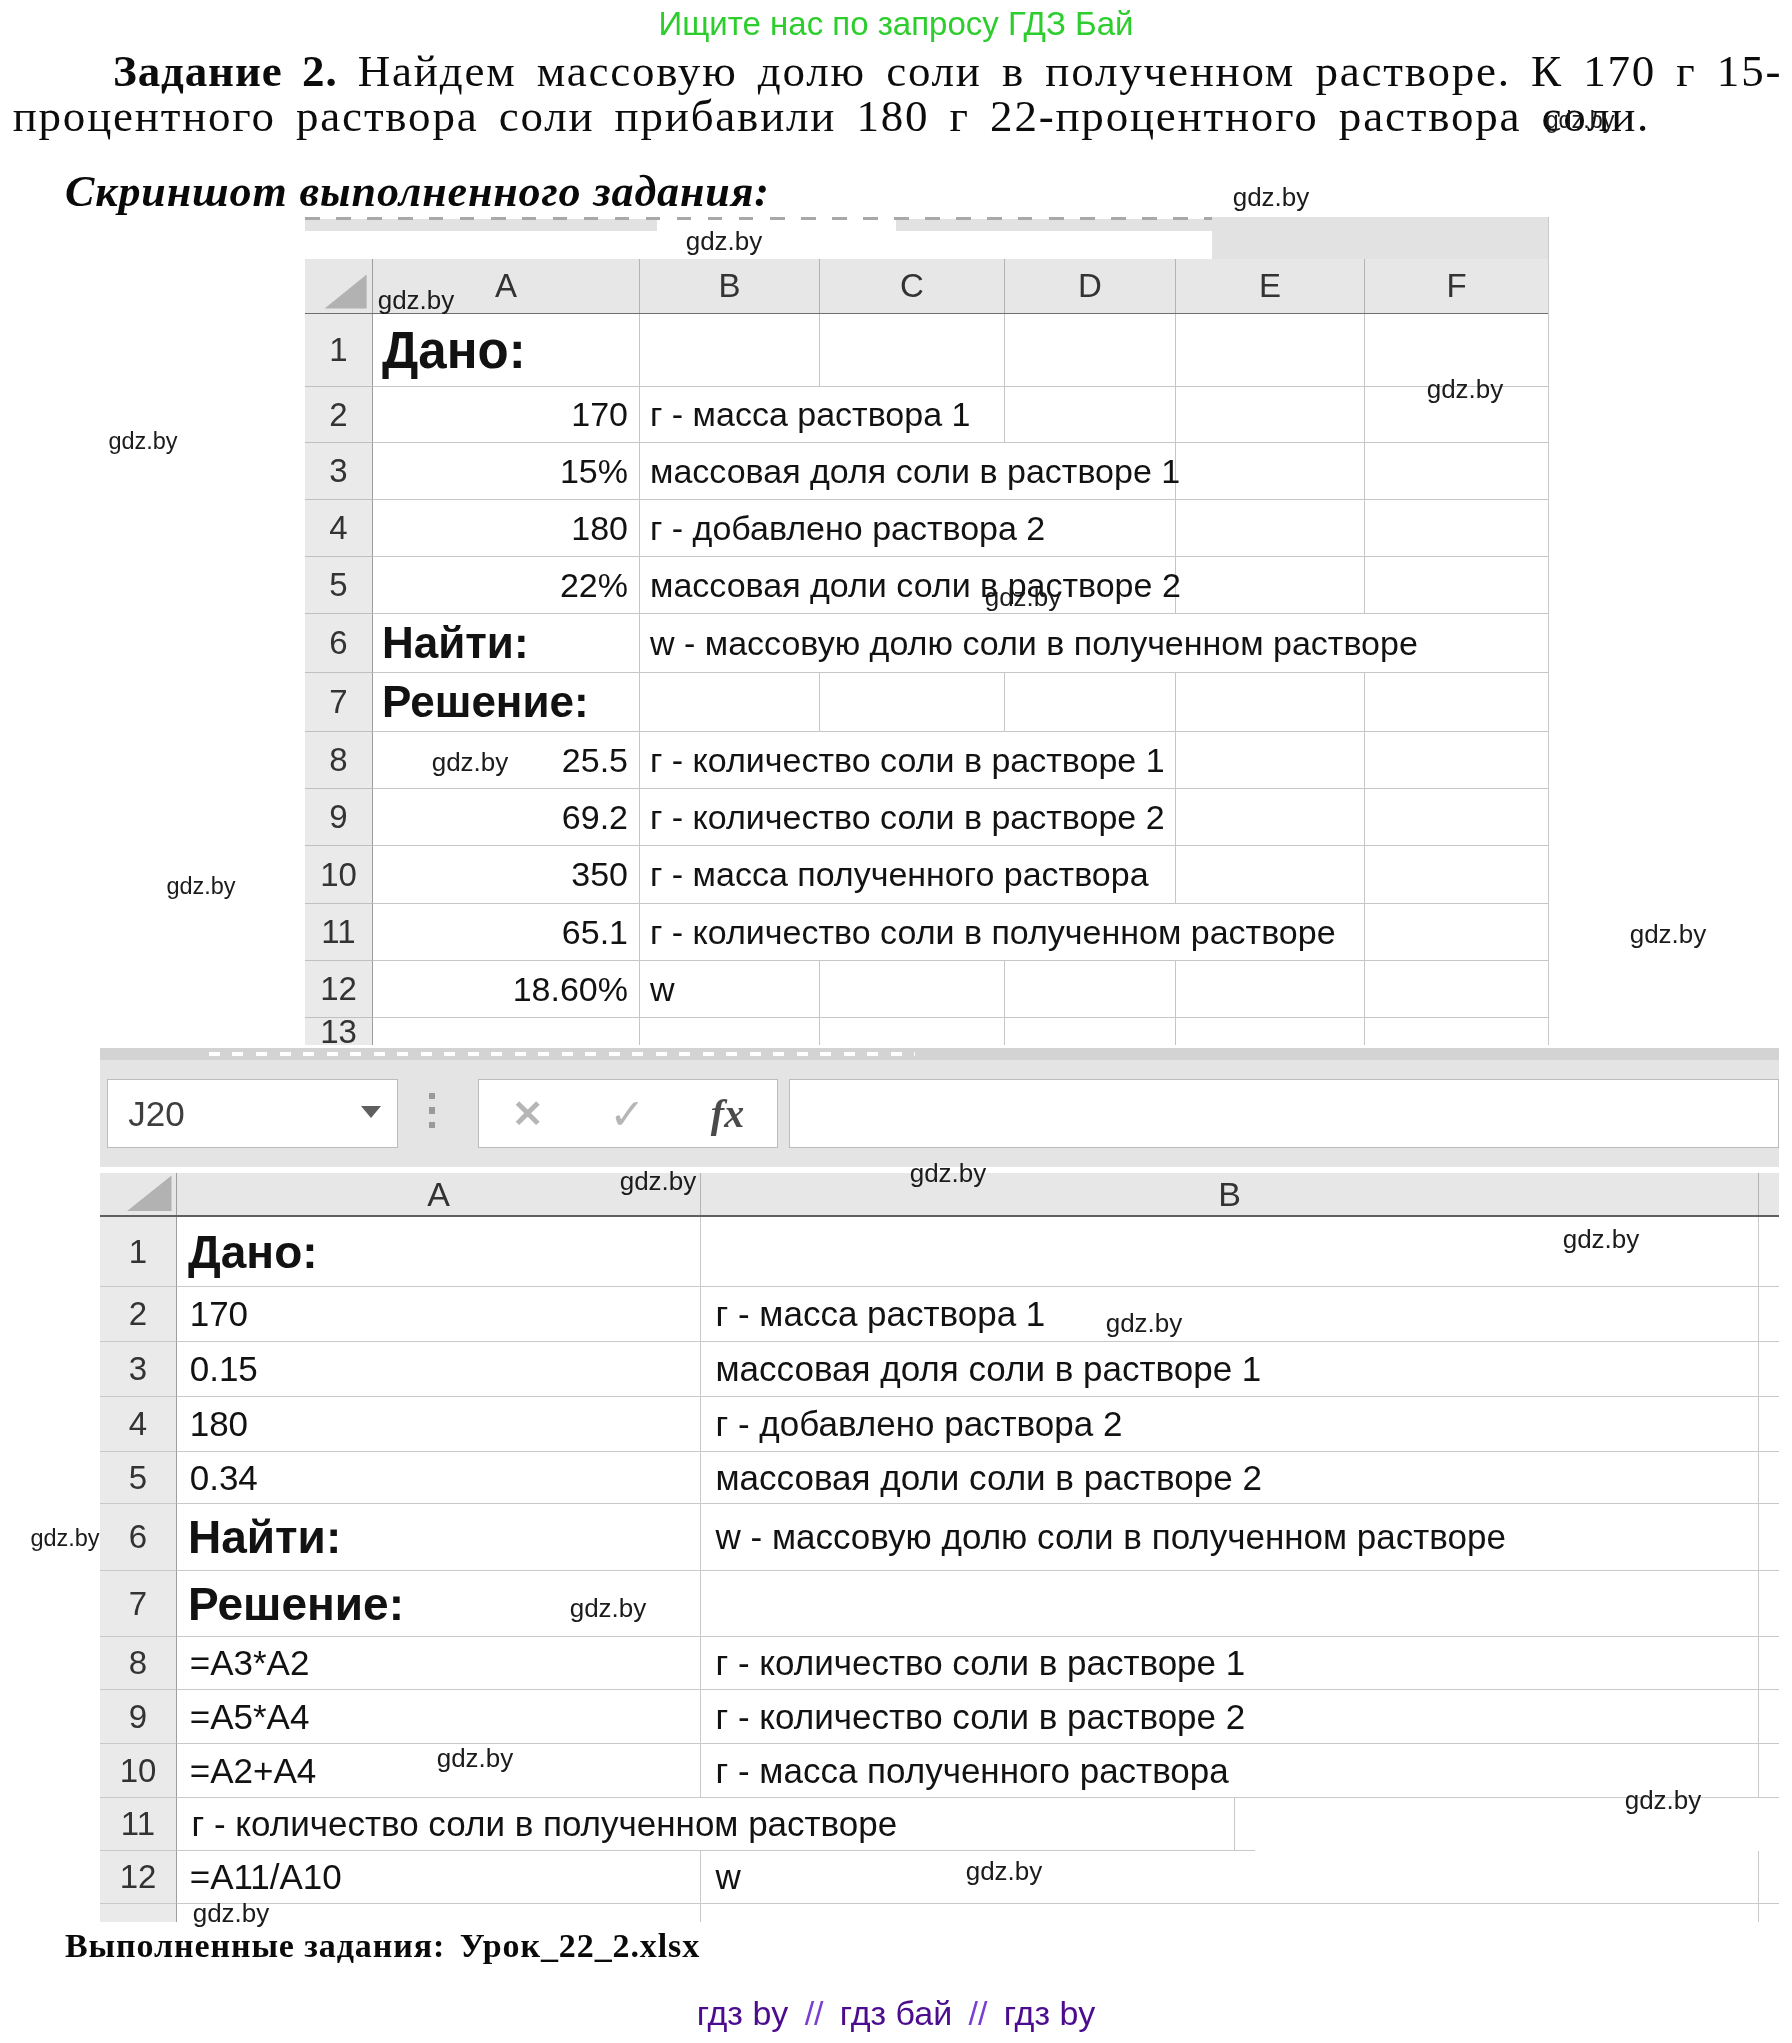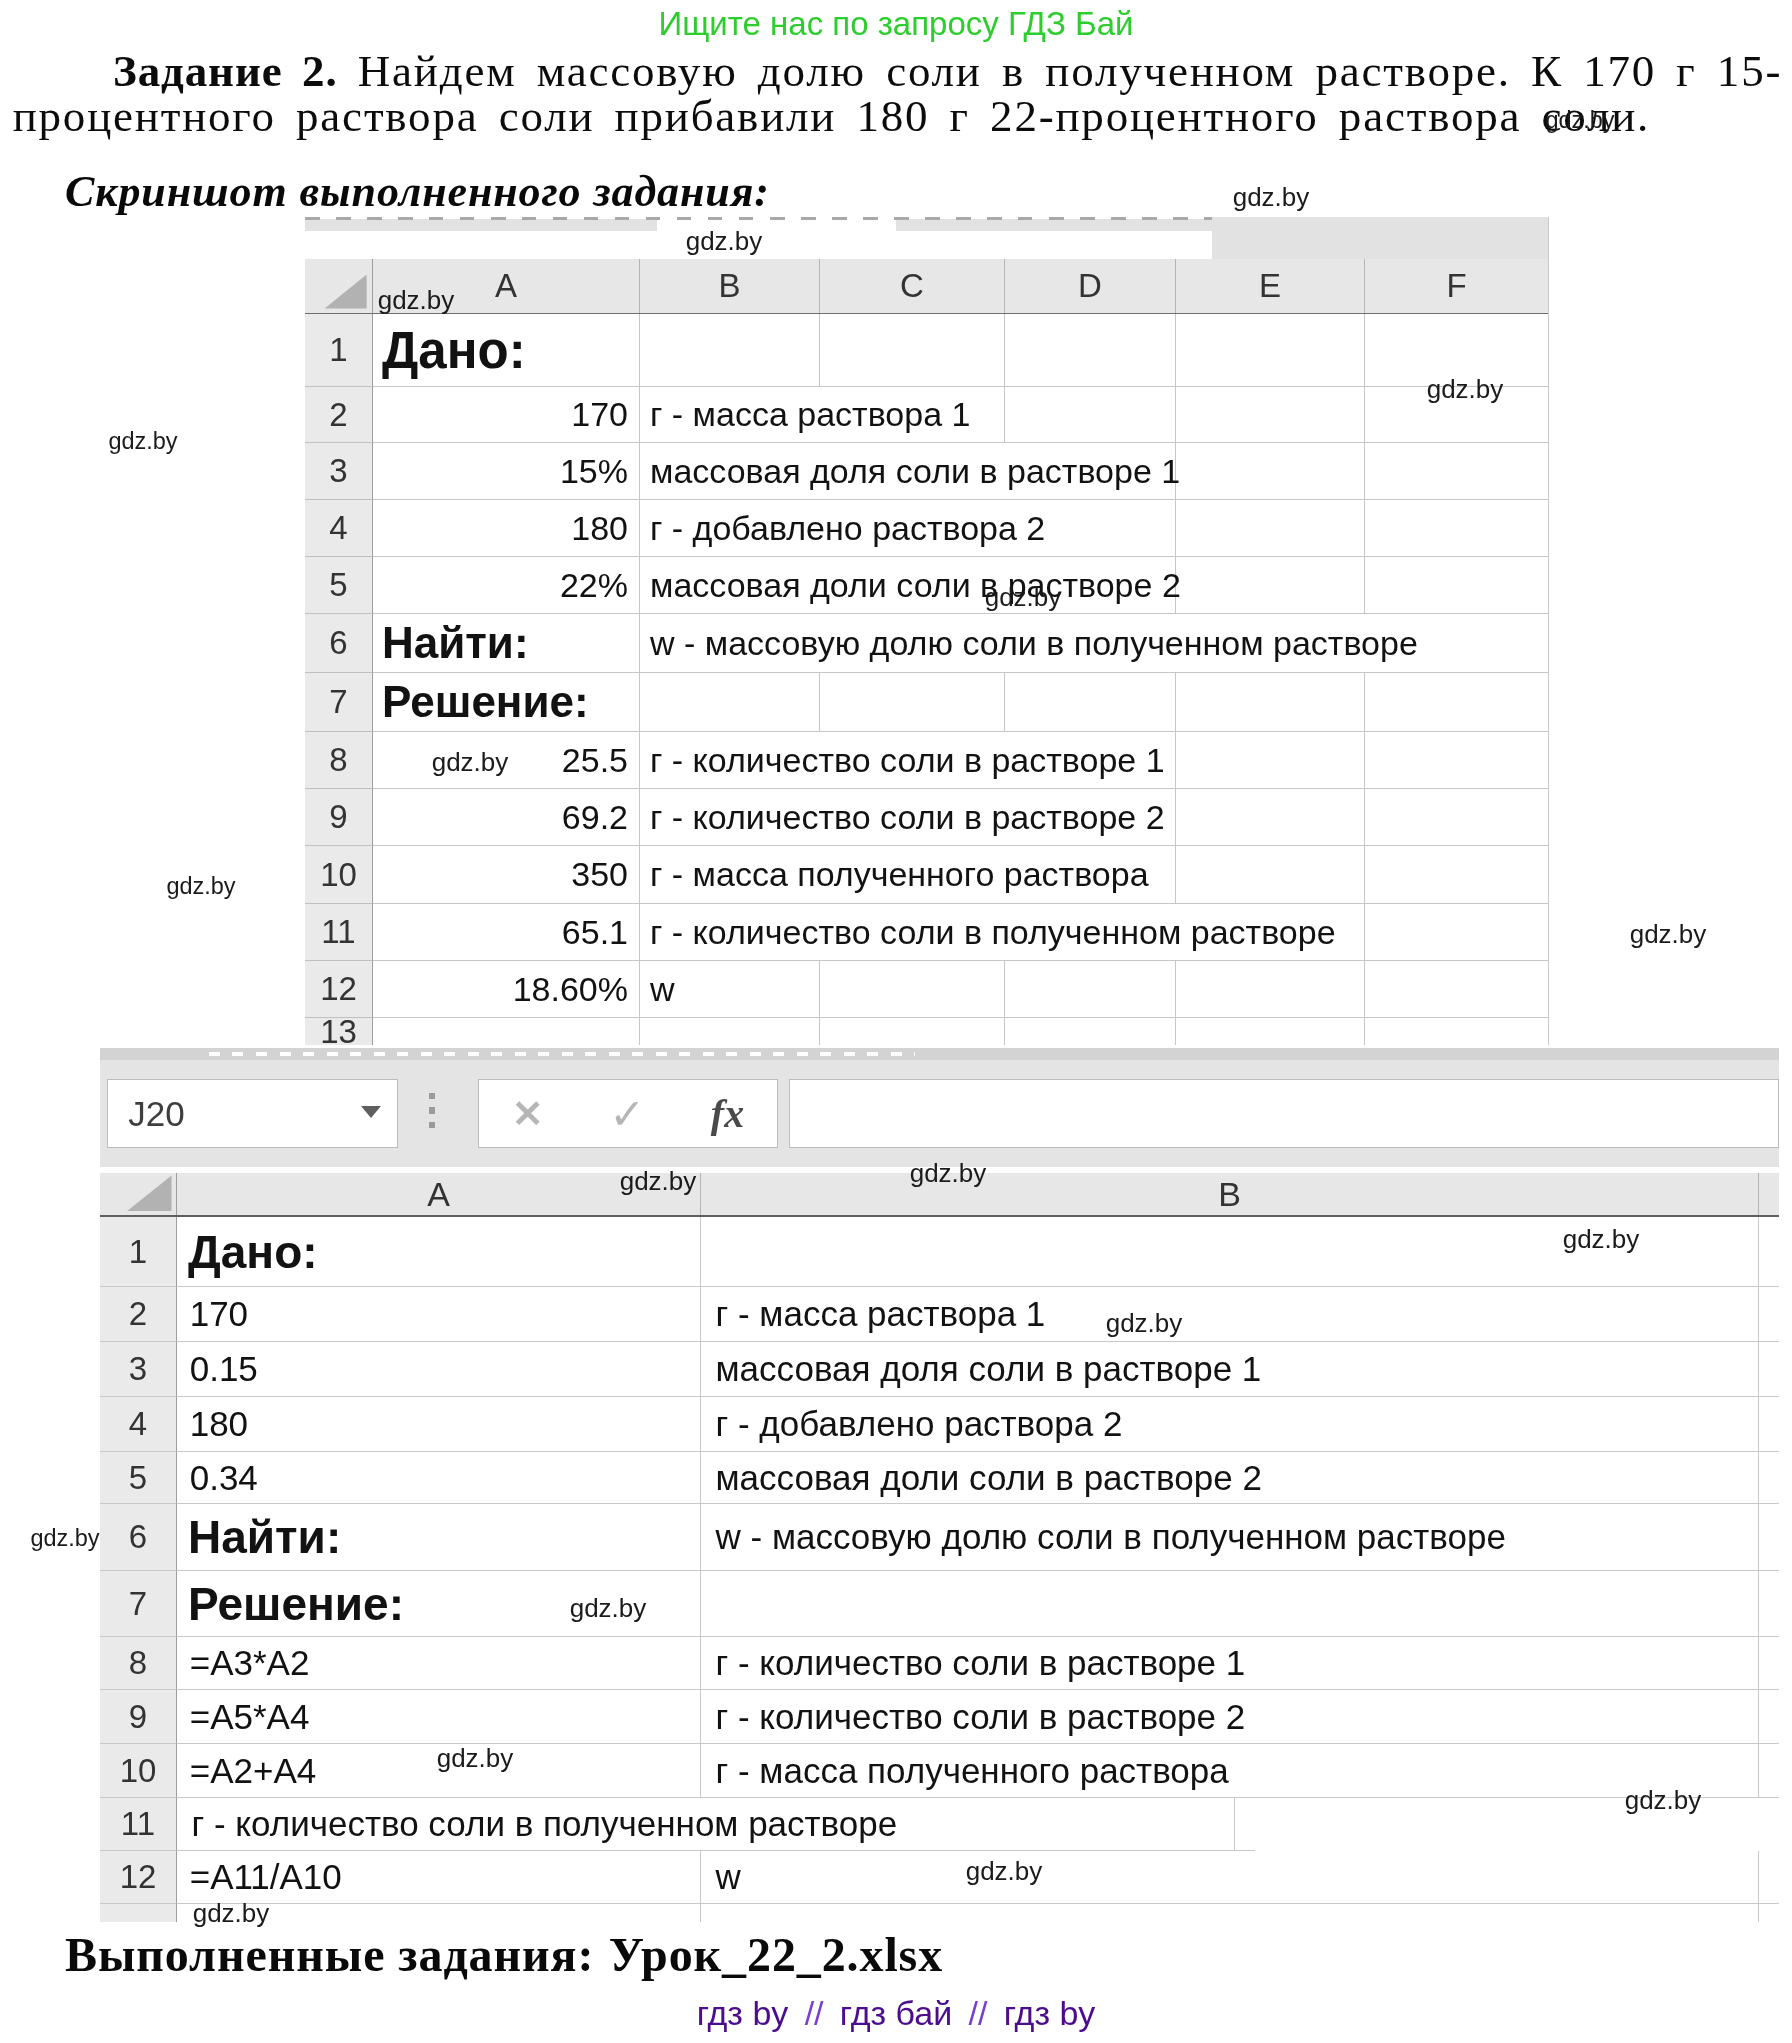--- a/index.html
+++ b/index.html
@@ -9,21 +9,21 @@
   .promo{position:absolute;top:5.4px;left:0;width:100%;text-align:center;
          font-size:33px;white-space:nowrap;}
   .task-l1{position:absolute;top:45px;left:77px;font-family:"Liberation Serif",serif;
            font-size:45px;letter-spacing:1.8px;word-spacing:7.2px;white-space:nowrap;color:#0c0c0c;margin-left:36px;}
   .task-l1 b{letter-spacing:0.9px;}
   .task-l2{position:absolute;top:90px;left:12.7px;font-family:Liberation Serif, serif;
            font-size:45px;letter-spacing:1.8px;word-spacing:7.2px;white-space:nowrap;color:#0c0c0c;}
   .heading{position:absolute;top:166px;left:65px;font-family:"Liberation Serif",serif;
            font-weight:bold;font-style:italic;font-size:44px;letter-spacing:0.9px;color:#090909;}
   .footer-bold{position:absolute;top:1927px;left:65px;font-family:"Liberation Serif",serif;
-           font-weight:bold;font-size:48px;letter-spacing:0.9px;color:#0a0a0a;white-space:nowrap;}
+           font-weight:bold;font-size:34px;letter-spacing:0.9px;color:#0a0a0a;white-space:nowrap;}
   .footer-bold .fname{margin-left:14.5px;}
   .footer-links{position:absolute;top:1994px;left:0;width:100%;text-align:center;
            font-size:34px;white-space:nowrap;}
   .footer-links .sl{margin:0 16.3px;}
   
   .wm{position:absolute;transform:translate(-50%,-50%);font-size:26px;color:#1b1b1b;
       white-space:nowrap;z-index:9;}
   .wm.sm{font-size:23.5px;}
   
   .cellfont{font-size:34px;color:#121212;}

